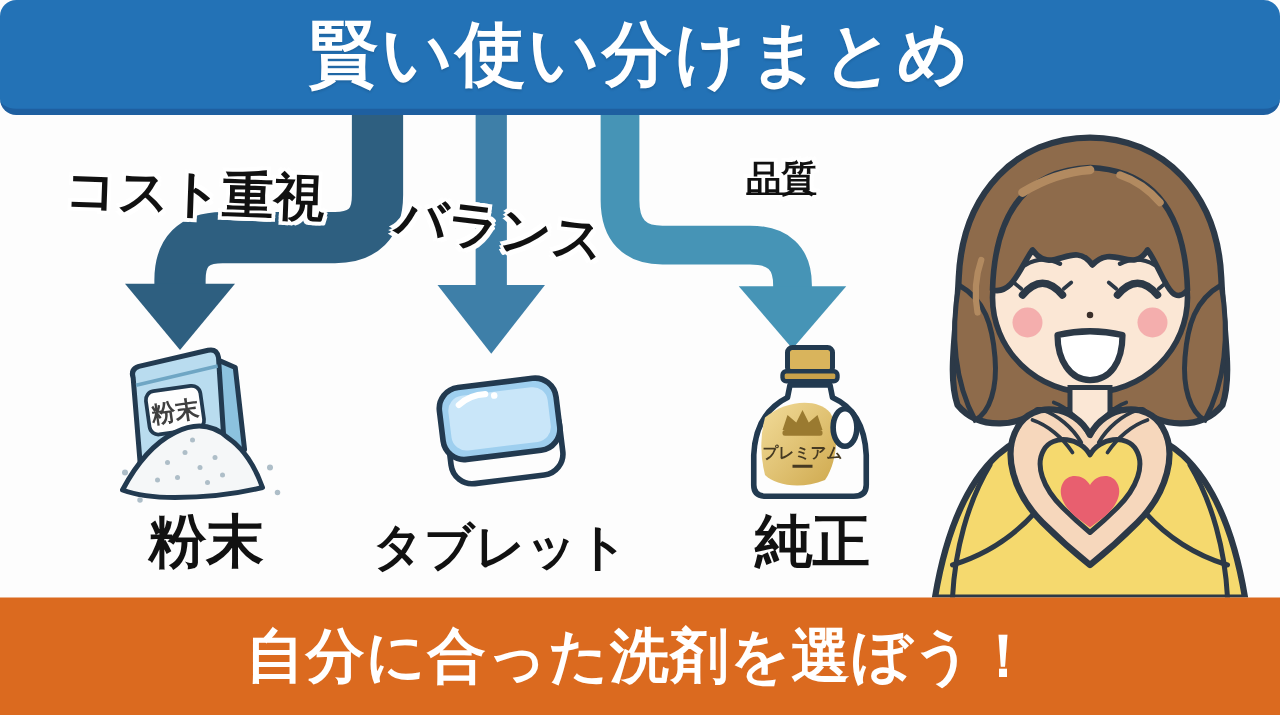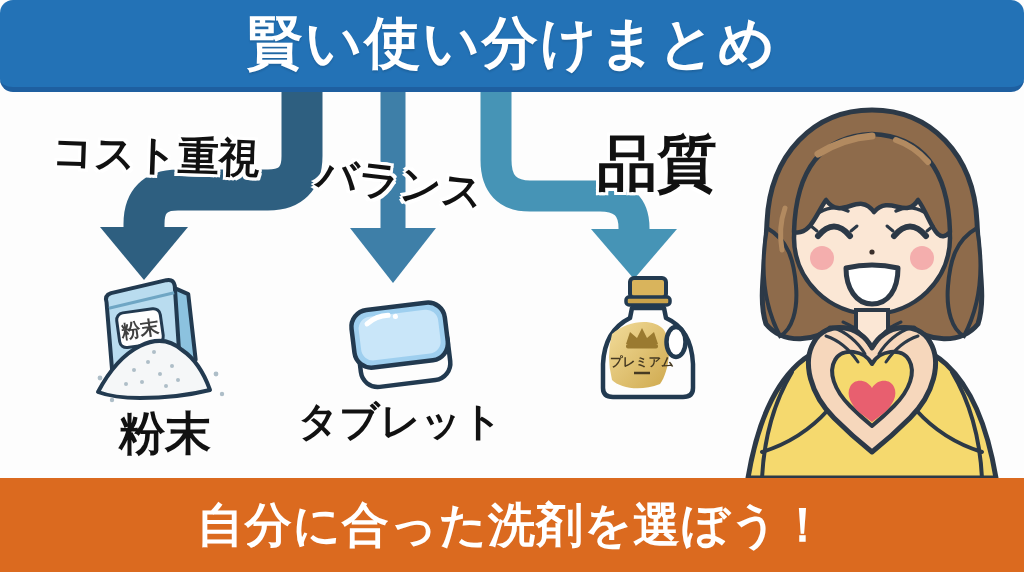--- a/index.html
+++ b/index.html
@@ -27,32 +27,32 @@
   }
   
   .arrows{position:absolute;left:0;top:0;width:1024px;height:572px;z-index:1;}
   
   .branch-label{
     position:absolute;z-index:3;color:#111111;font-weight:900;white-space:nowrap;
     text-shadow:-3px -3px 0 #fff,3px -3px 0 #fff,-3px 3px 0 #fff,3px 3px 0 #fff,0 3px 0 #fff,0 -3px 0 #fff,3px 0 0 #fff,-3px 0 0 #fff;
   }
   .label-cost{left:52px;top:128px;font-size:41px;transform:rotate(2deg);}
   .label-balance{left:316px;top:156px;font-size:41px;transform:rotate(7deg);}
-  .label-quality{left:597px;top:124px;font-size:60px;}
+  .label-quality{left:597px;top:124px;font-size:28px;text-decoration:underline;}
   
   .icon{position:absolute;z-index:2;}
   .icon-powder{left:82px;top:274px;}
   .icon-tablet{left:336px;top:294px;}
   .icon-bottle{left:592px;top:276px;}
   
   .product-label{
     position:absolute;z-index:3;color:#111111;font-weight:900;text-align:center;white-space:nowrap;
   }
   .product-powder{left:85px;top:403px;width:160px;font-size:46px;}
-  .product-tablet{left:298px;top:394px;width:194px;font-size:40px;}
+  .product-tablet{left:298px;top:410px;width:194px;font-size:40px;}
   .product-quality{left:590px;top:403px;width:120px;font-size:46px;}
   
   .character{position:absolute;left:722px;top:100px;z-index:2;}
 </style>
 </head>
 <body>
 
 <div class="canvas">
 
   <div class="banner-top" style="background: rgb(35, 114, 182); border-radius: 13px;">
@@ -131,20 +131,21 @@
     <g fill="#9a7a30">
       <path d="M34,68 L38,56 L45,62 L50,52 L55,62 L62,56 L66,68 Z"></path>
       <rect x="34" y="68" width="32" height="4.5" rx="2"></rect>
     </g>
     <text x="50" y="90" text-anchor="middle" font-size="12.5" font-weight="bold" fill="#463a22">プレミアム</text>
     <line x1="42" y1="97" x2="58" y2="97" stroke="#463a22" stroke-width="2.5"></line>
   </svg>
 
   <div class="product-label product-powder">粉末</div>
   <div class="product-label product-tablet">タブレット</div>
+  <div class="product-label product-quality">純正</div>
 
   <svg class="character" width="292" height="378" viewBox="0 0 292 378">
 
     <path d="M150,10 C92,10 48,54 45,122 C43,168 36,200 44,224 C62,246 96,240 108,228 L192,228 C204,240 238,246 256,224 C264,200 257,168 255,122 C252,54 208,10 150,10 Z" fill="#8e6b4b" stroke="#2c3947" stroke-width="5" stroke-linejoin="round"></path>
 
     <ellipse cx="150" cy="138" rx="78" ry="76" fill="#fbe7d5" stroke="#2c3947" stroke-width="4.5"></ellipse>
 
     <path d="M72,132 C74,64 104,36 150,34 C196,36 226,64 228,132 C214,148 208,116 196,100 C184,120 168,94 152,112 C136,90 120,122 104,100 C94,114 88,136 72,132 Z" fill="#8e6b4b" stroke="#2c3947" stroke-width="4.5" stroke-linejoin="round"></path>
 
     <path d="M45,128 C38,168 42,206 58,236 C70,230 76,210 74,186 C72,160 66,140 45,128 Z" fill="#8e6b4b" stroke="#2c3947" stroke-width="4"></path>

